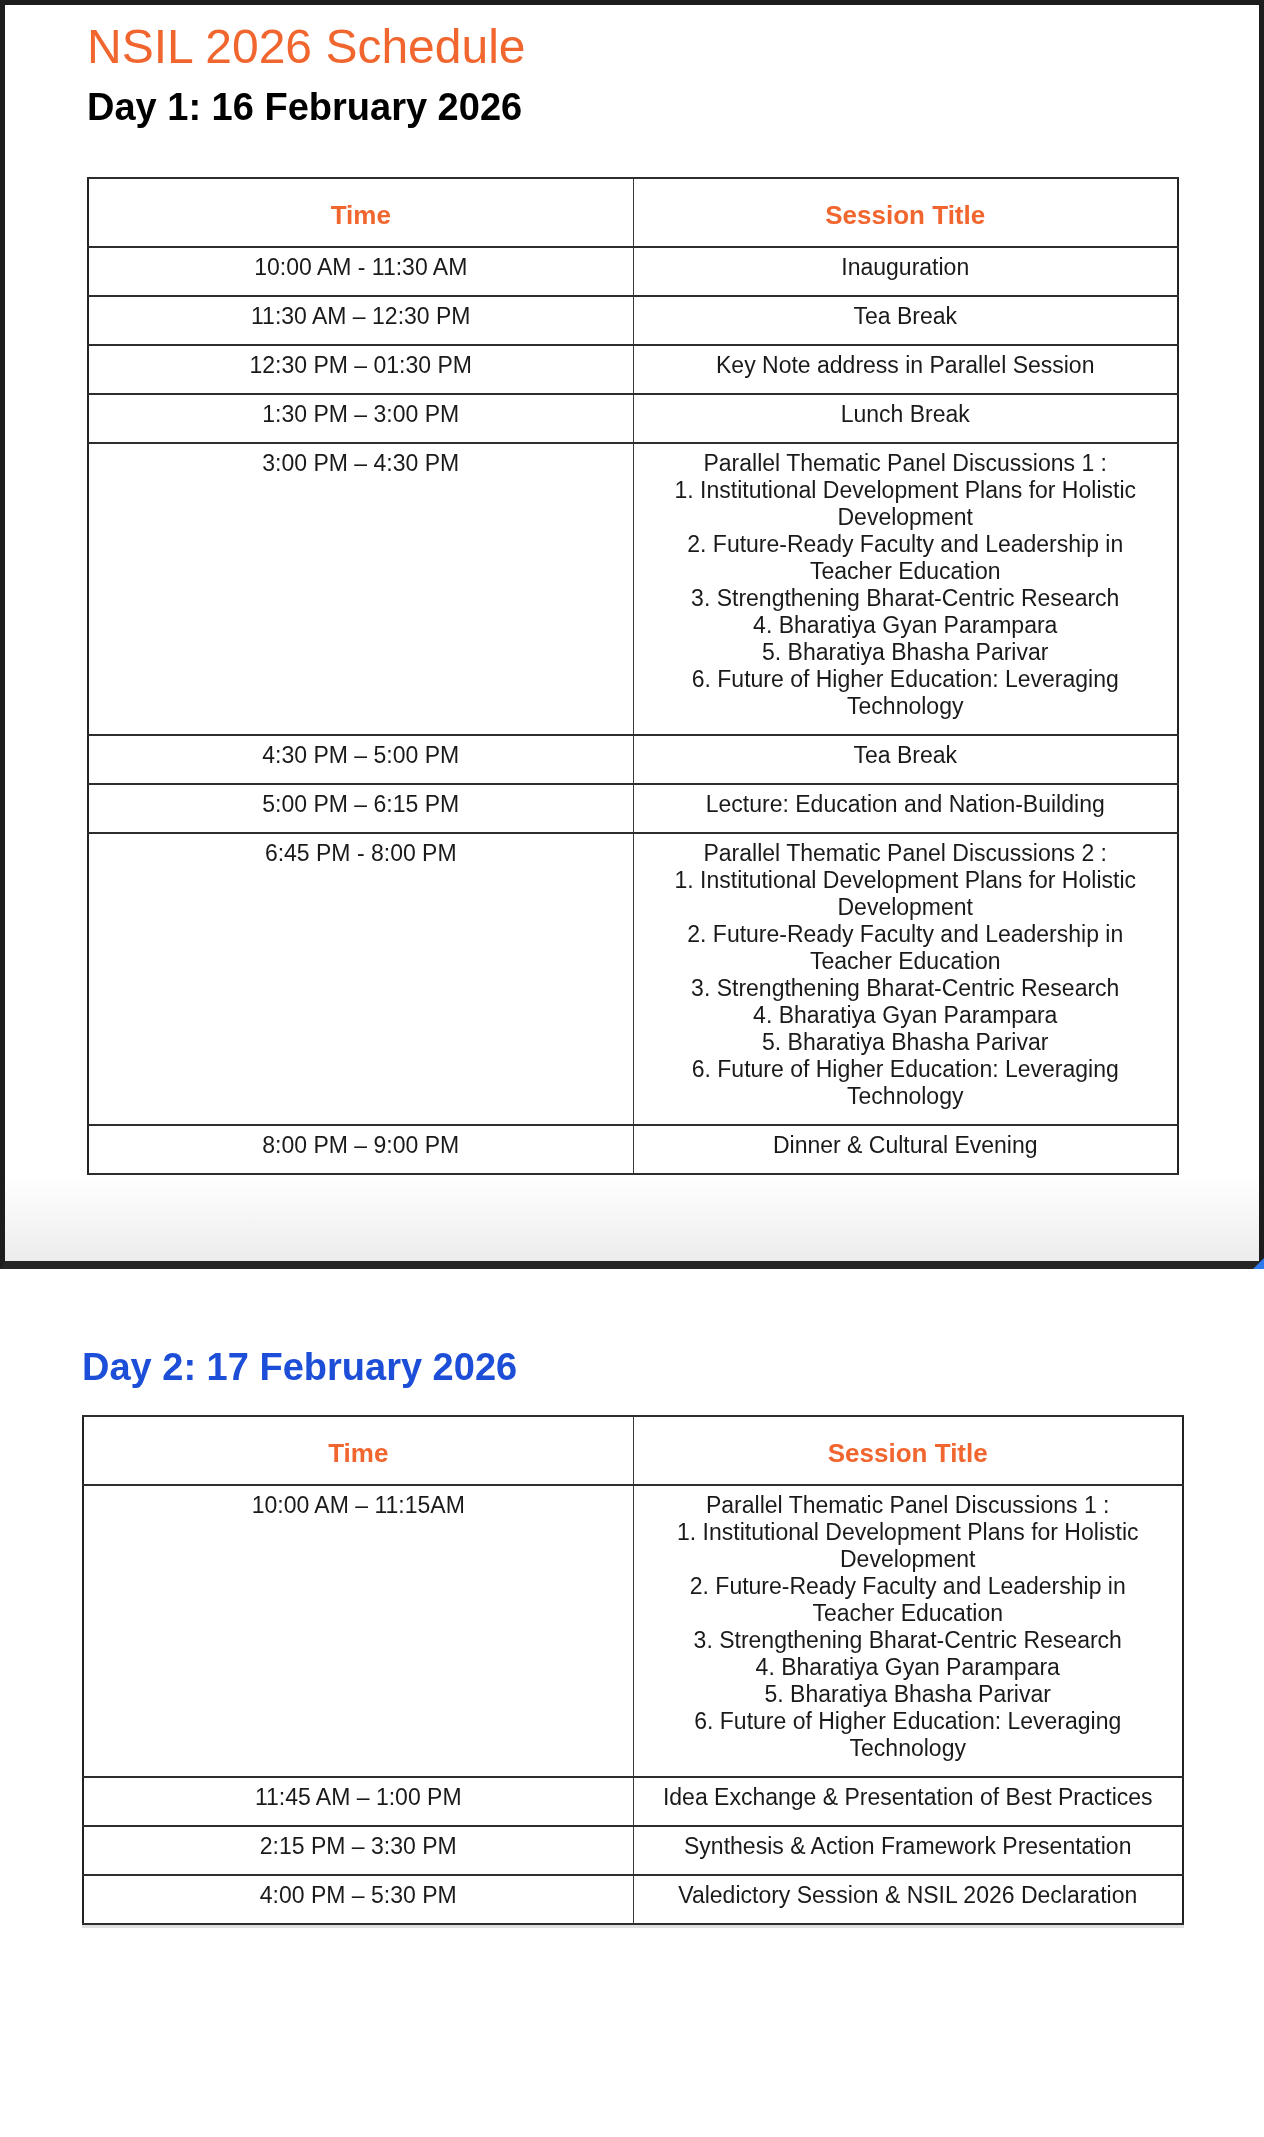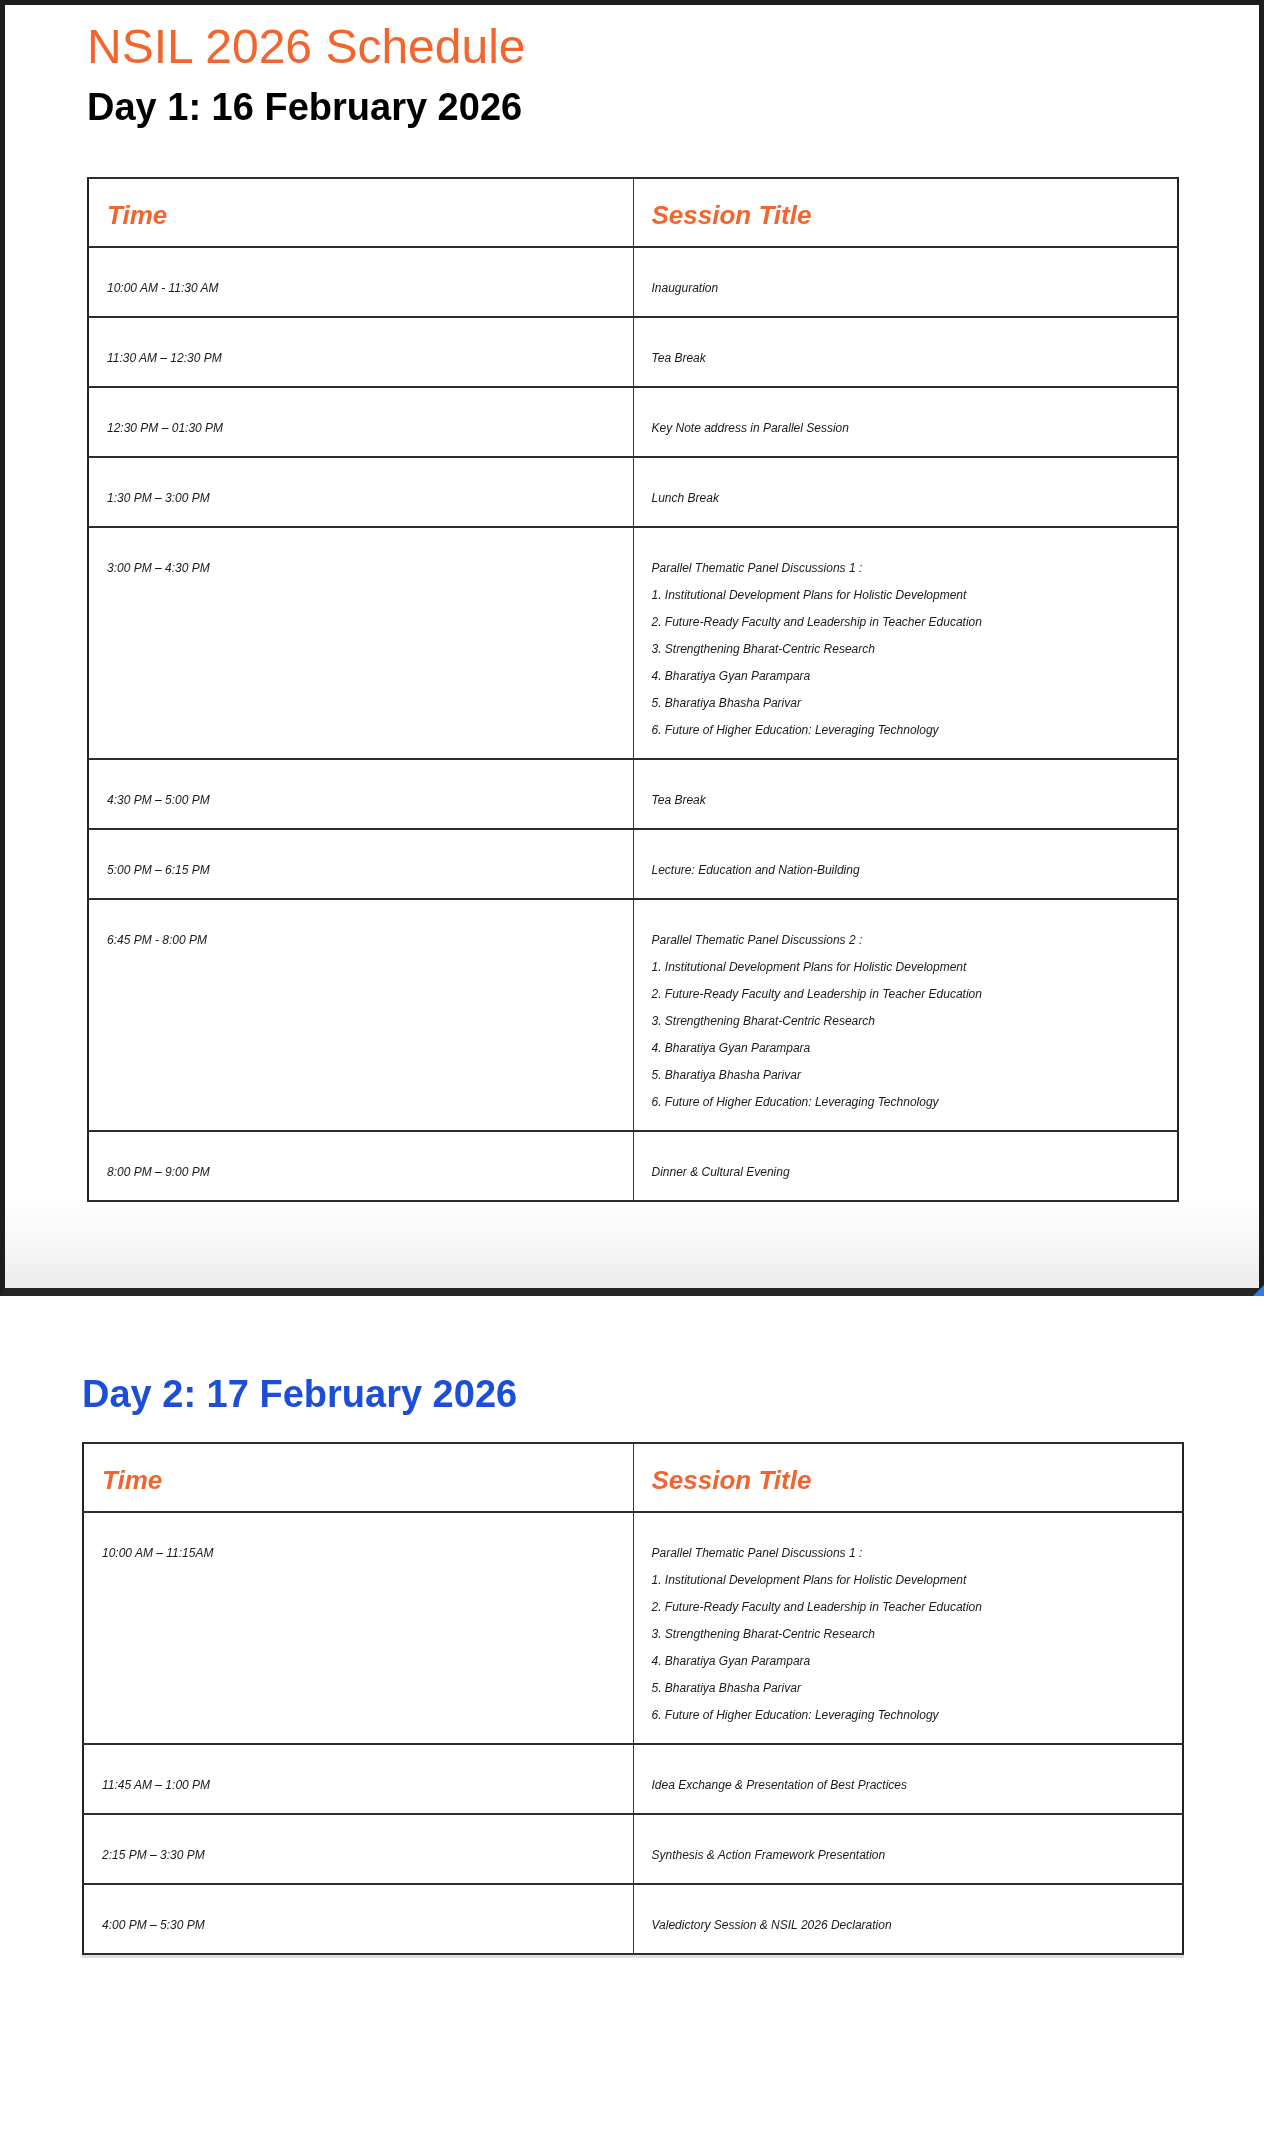--- a/index.html
+++ b/index.html
@@ -71,34 +71,33 @@
     border: 1px solid #333333;
   }
   table.schedule {
     border: 2px solid #222222;
   }
   table.schedule th, table.schedule td {
     border-top: 2.5px solid #2d2d2d;
     border-bottom: 2.5px solid #2d2d2d;
     border-left: 1px solid #3a3a3a;
     border-right: 1px solid #3a3a3a;
-    text-align: left;
+    text-align: center;
     vertical-align: top;
-    font-style: italic;
   }
   table.schedule th {
     width: 50%;
     padding: 21px 18px 16px 18px;
     font-size: 26px;
     line-height: 30px;
     font-weight: 700;
   }
   table.schedule td {
-    padding: 27px 18px 14px 18px;
-    font-size: 12px;
+    padding: 6px 18px 14px 18px;
+    font-size: 23px;
     line-height: 27px;
     color: #1a1a1a;
     font-weight: 400;
   }
   td.session-cell {
     white-space: pre-line;
   }
 
   
   .day2-section {

